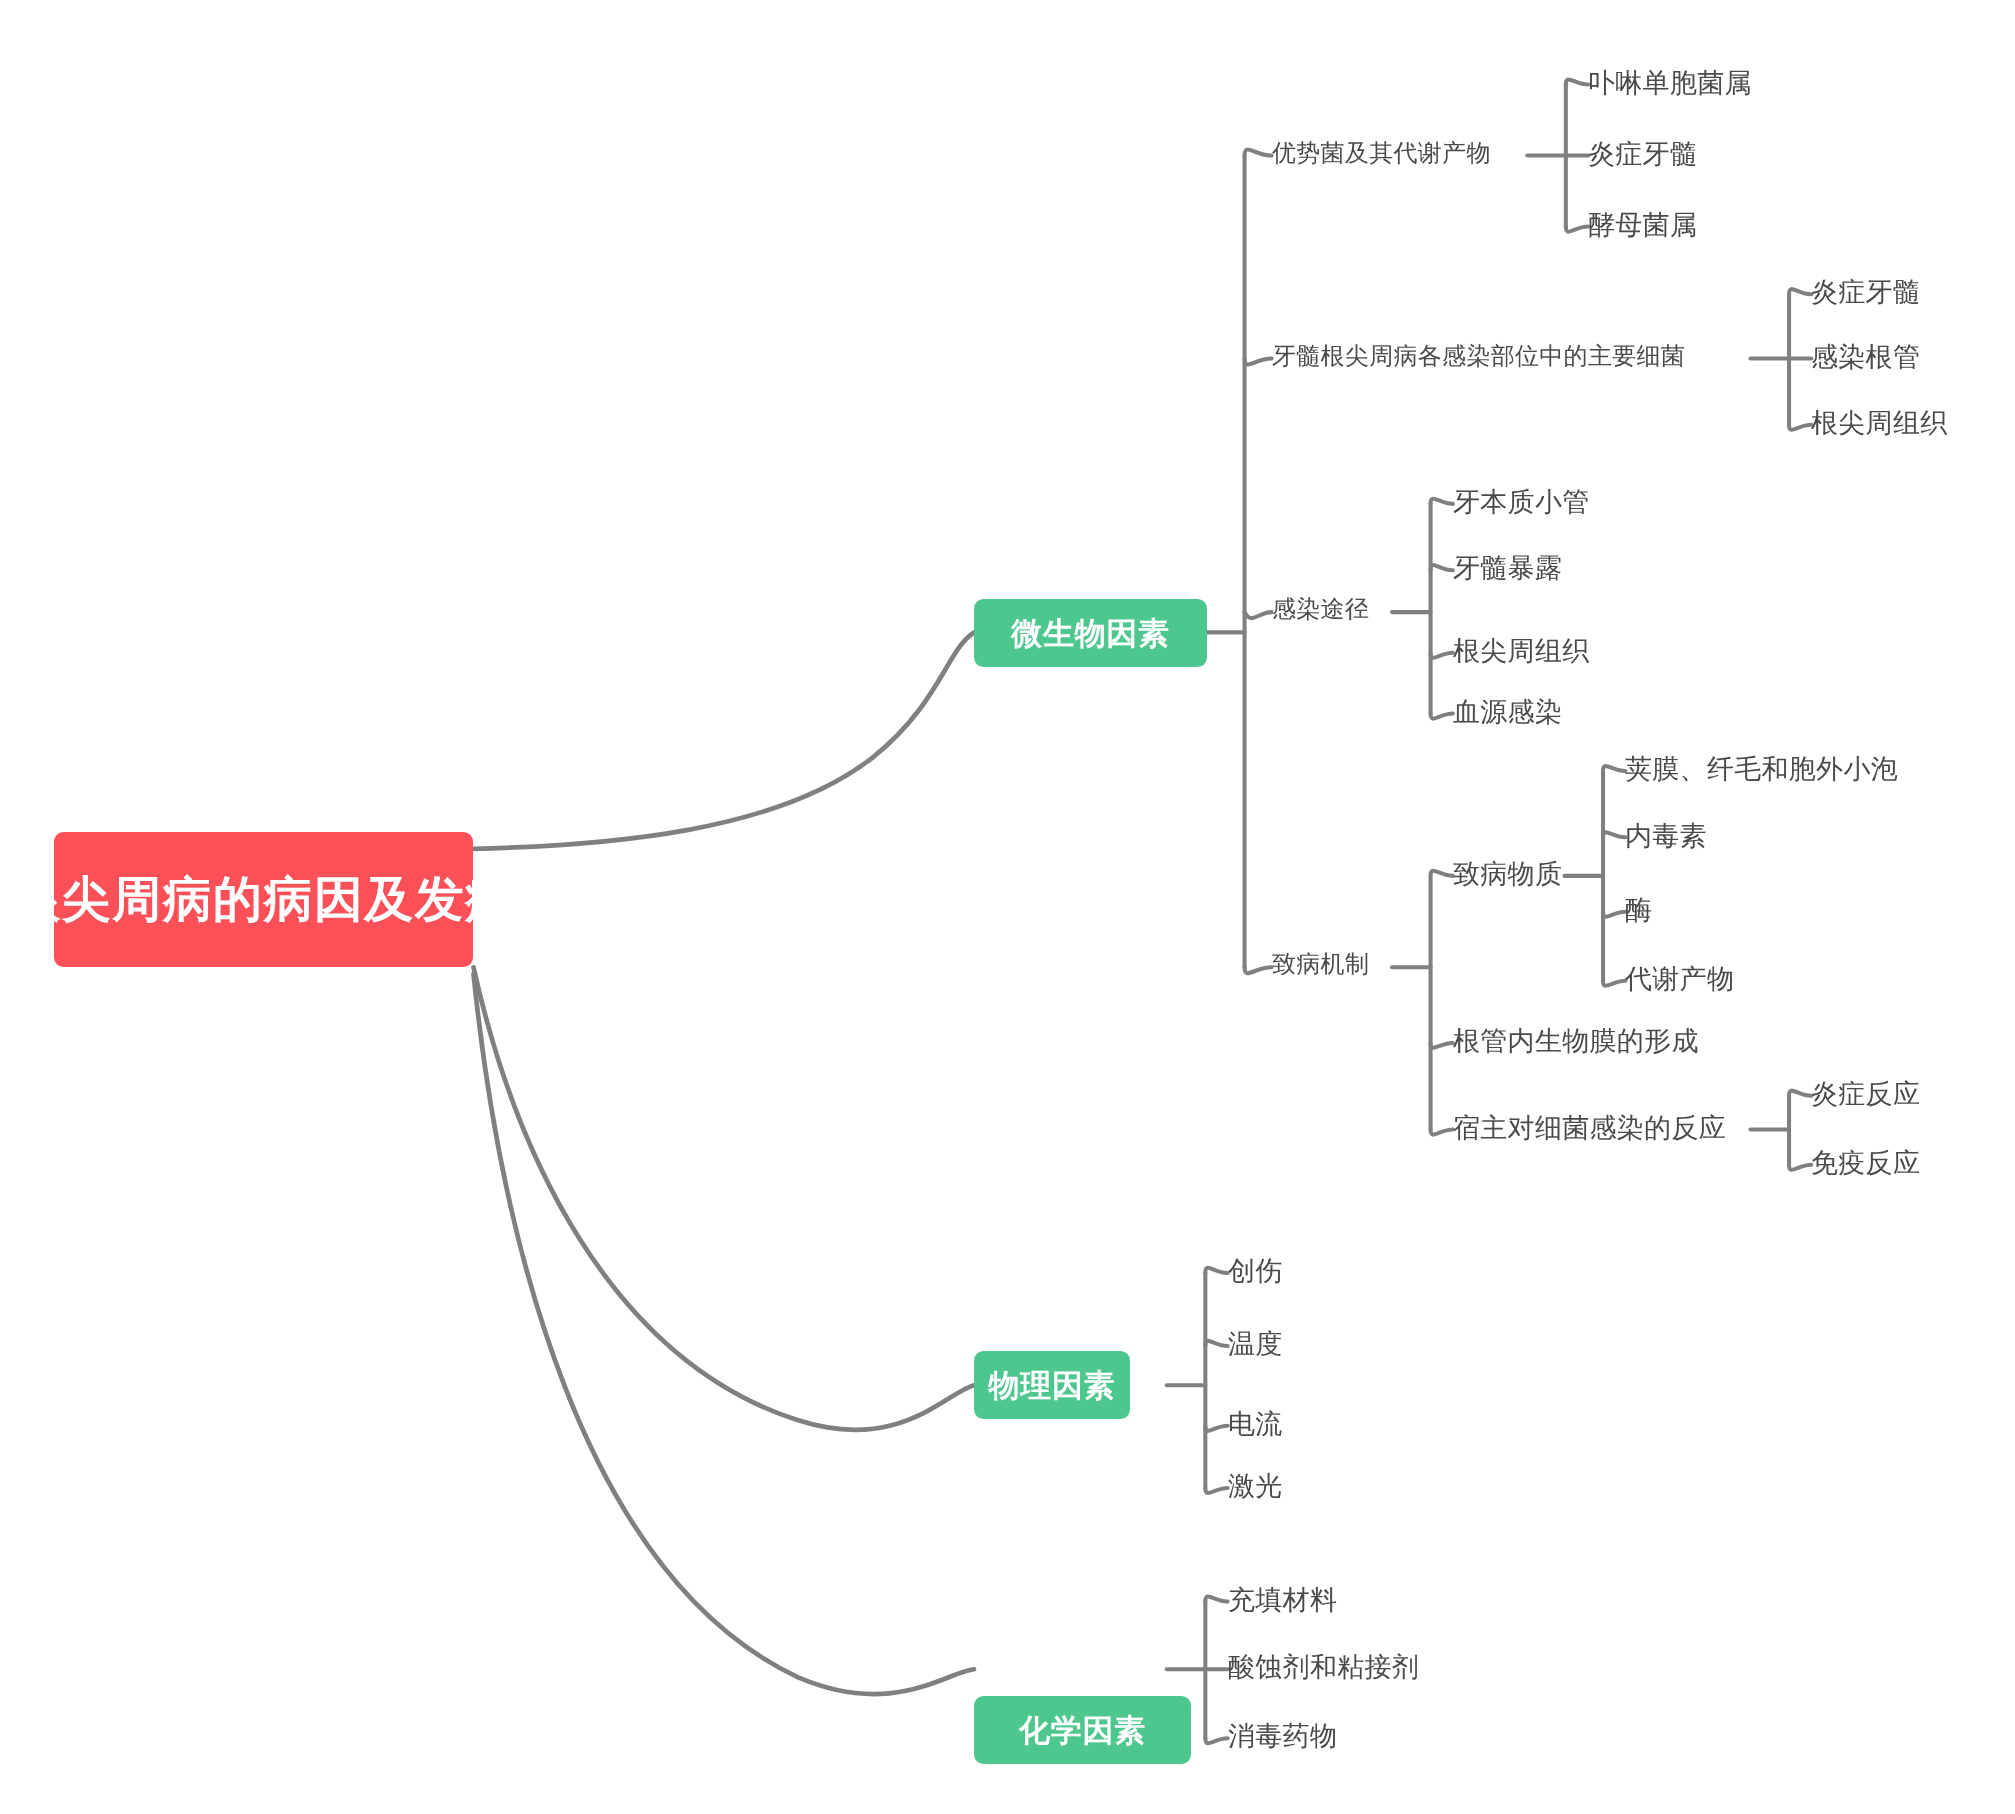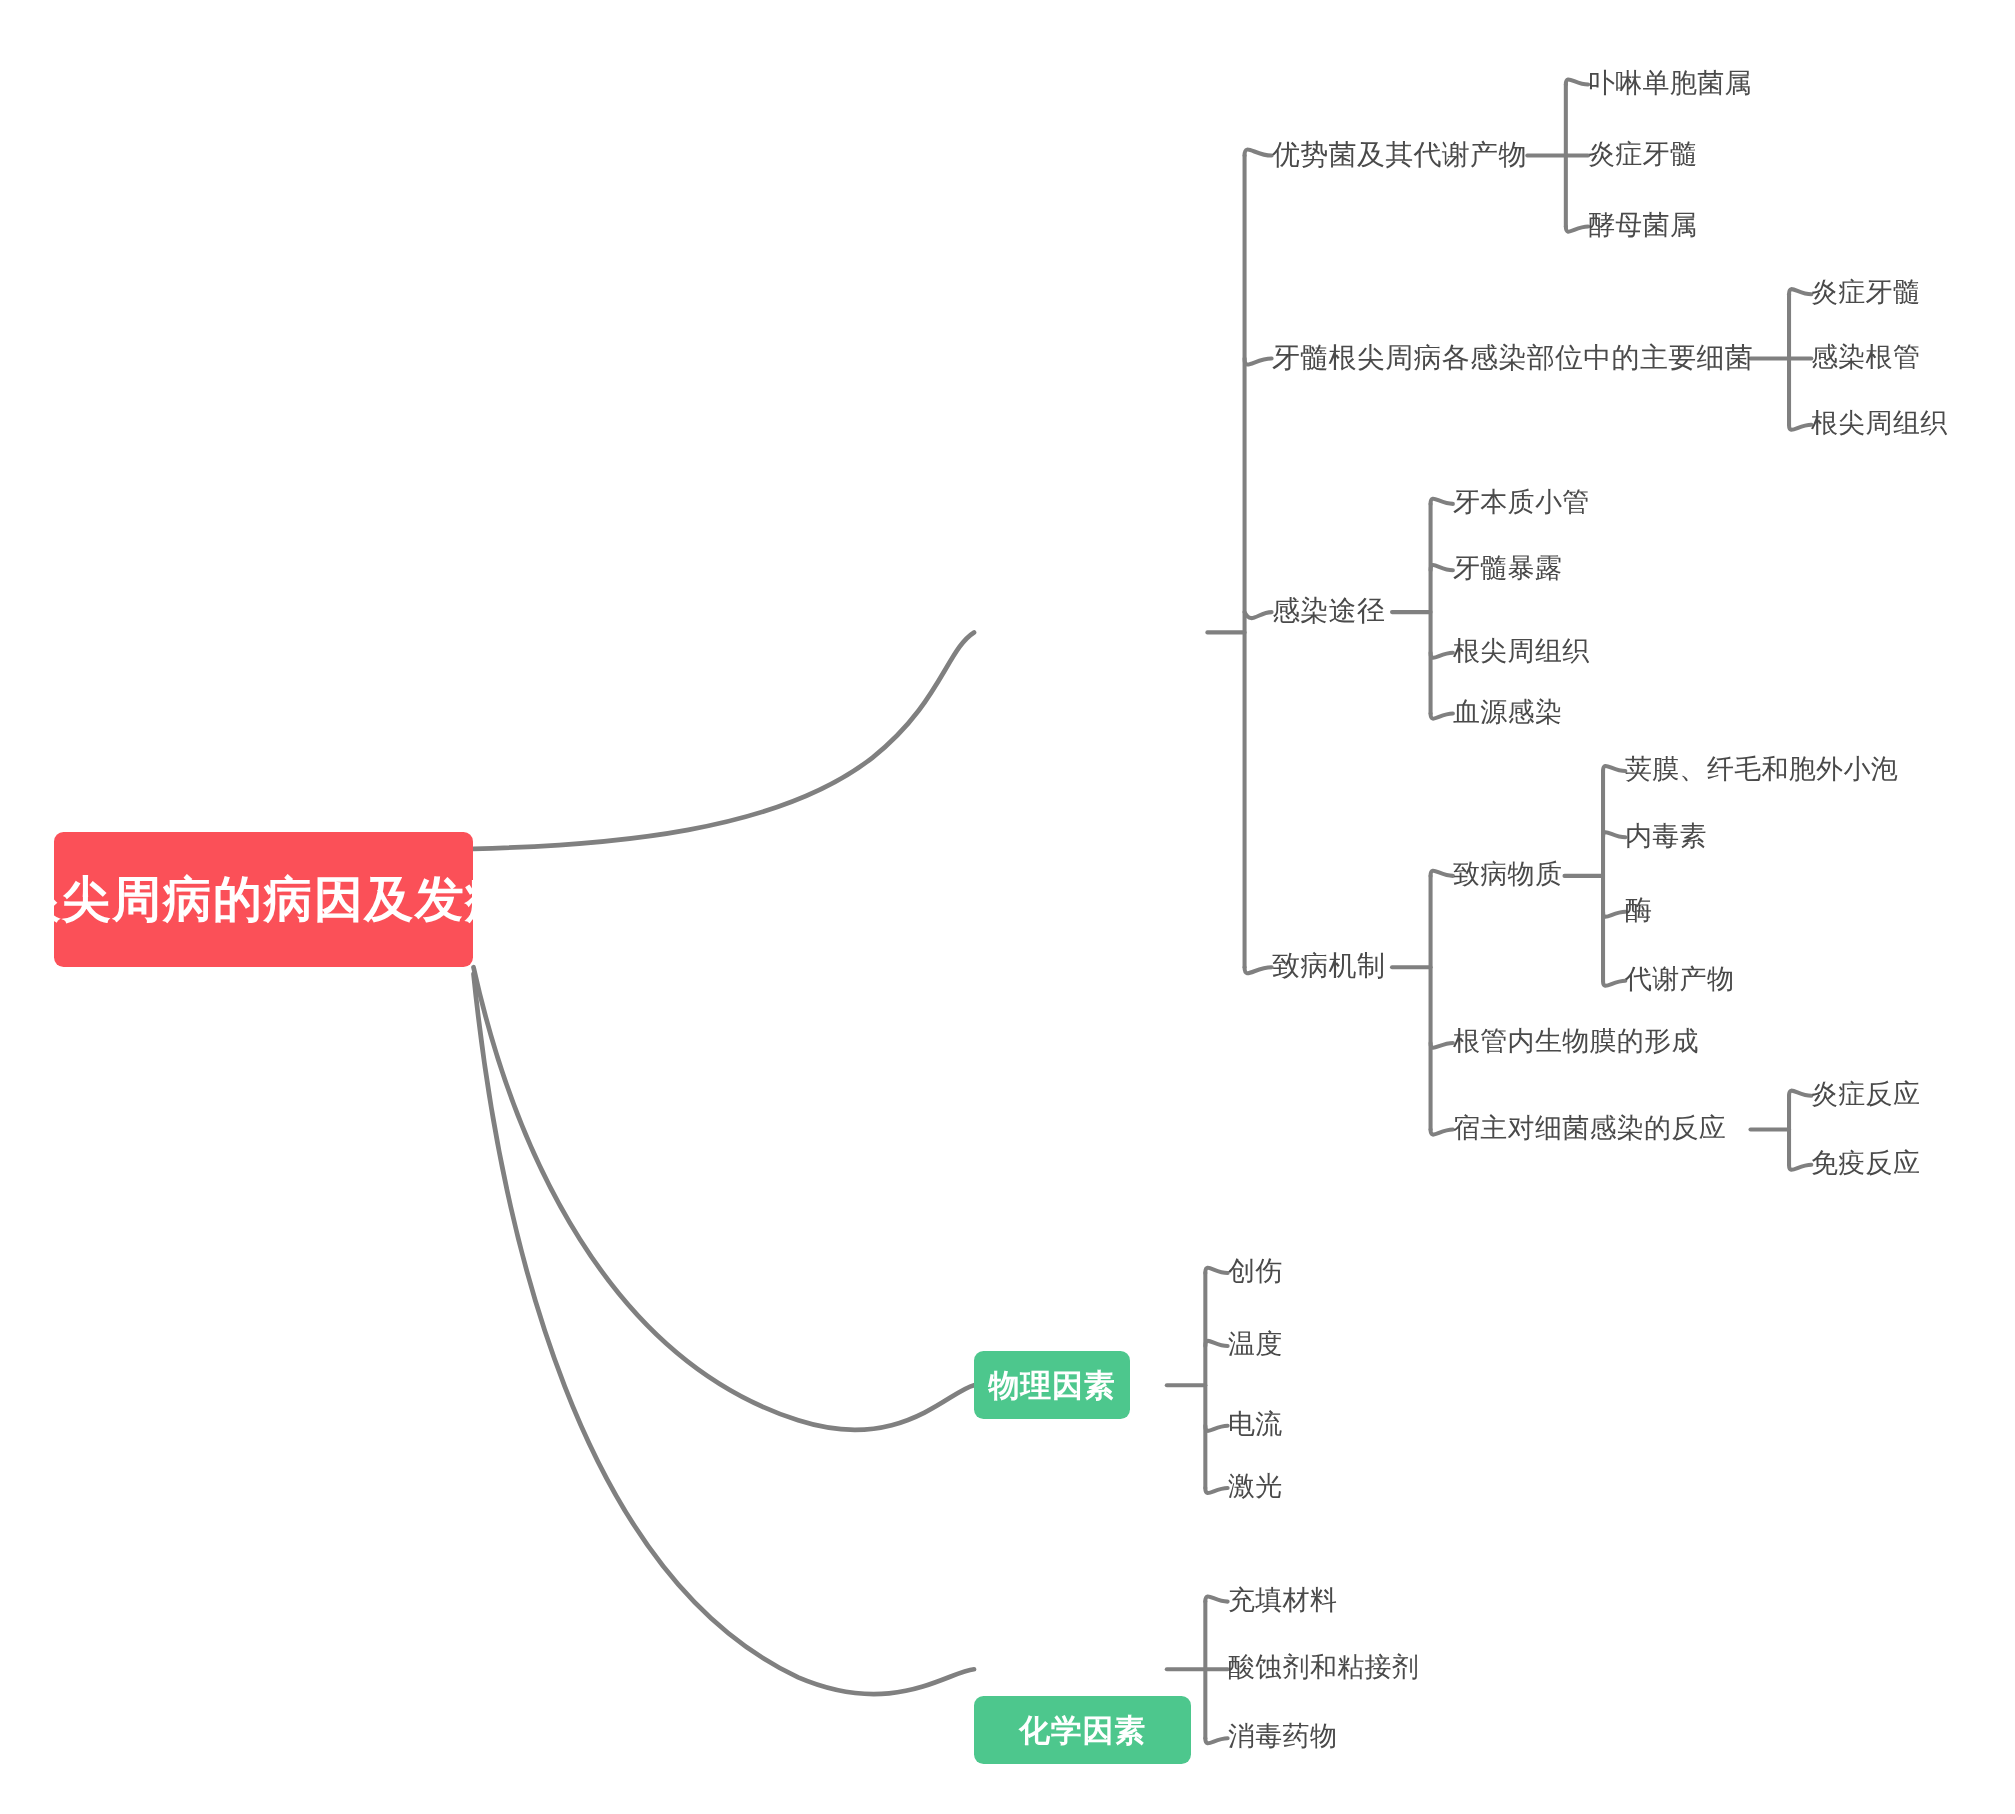--- a/index.html
+++ b/index.html
@@ -44,21 +44,21 @@
     font-size:31px;
     font-weight:700;
     letter-spacing:0.7px;
     padding:16px 19px;
     box-sizing:border-box;
     text-align:center;
   }
   
   .leaf{
     color:#4a4a4a;
-    font-size:28px;
+    font-size:24px;
     font-weight:400;
     letter-spacing:0.3px;
   }
   .leaf.lvl3{
     color:#4a4a4a;
     font-size:27px;
   }
 </style>
 </head>
 <body>
@@ -132,20 +132,23 @@
       <path d="M 1782,2468 L 1815,2468"></path>
       <path d="M 1782,2570 C 1782,2587 1795,2570 1815,2570"></path>
 
     </g>
   </svg>
 
   <div class="node root" style="left:54px; top:832px; width:419px; height:135px; display:flex; align-items:center; justify-content:center;">
     <span>牙髓根尖周病的病因及发病机制</span>
   </div>
 
+  <div class="node branch" style="left:974px; top:599px; width:233px; height:68px; display:flex; align-items:center; justify-content:center;">
+    <span>微生物因素</span>
+  </div>
 
   <div class="node branch" style="left:974px; top:1351px; width:156px; height:68px; display:flex; align-items:center; justify-content:center;">
     <span>物理因素</span>
   </div>
 
   <div class="node branch" style="left:974px; top:1696px; width:217px; height:68px; display:flex; align-items:center; justify-content:center;">
     <span>化学因素</span>
   </div>
 
   <div class="node leaf" style="left:1272px; top:141px;">

